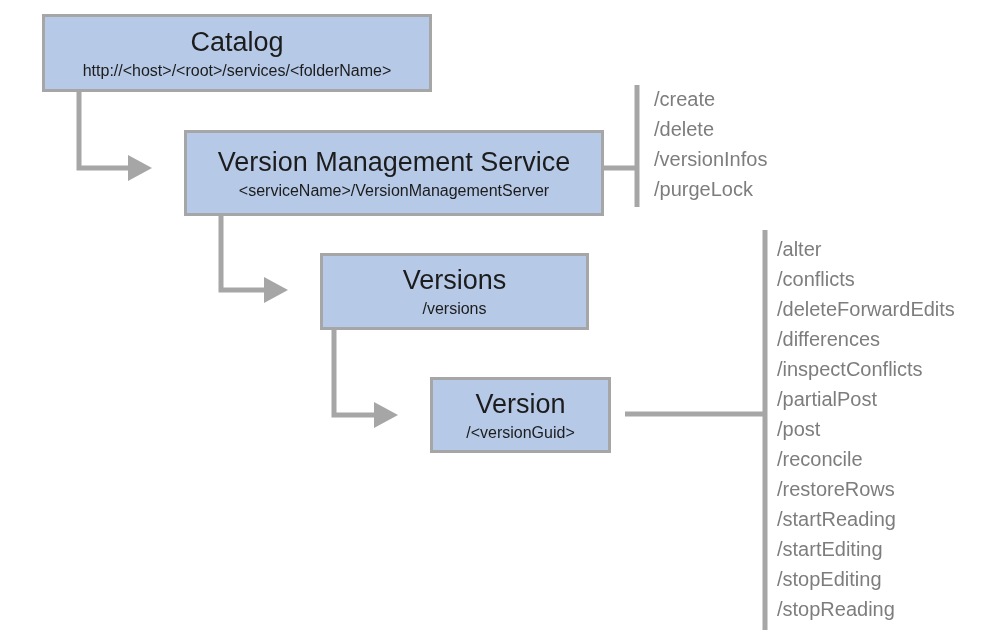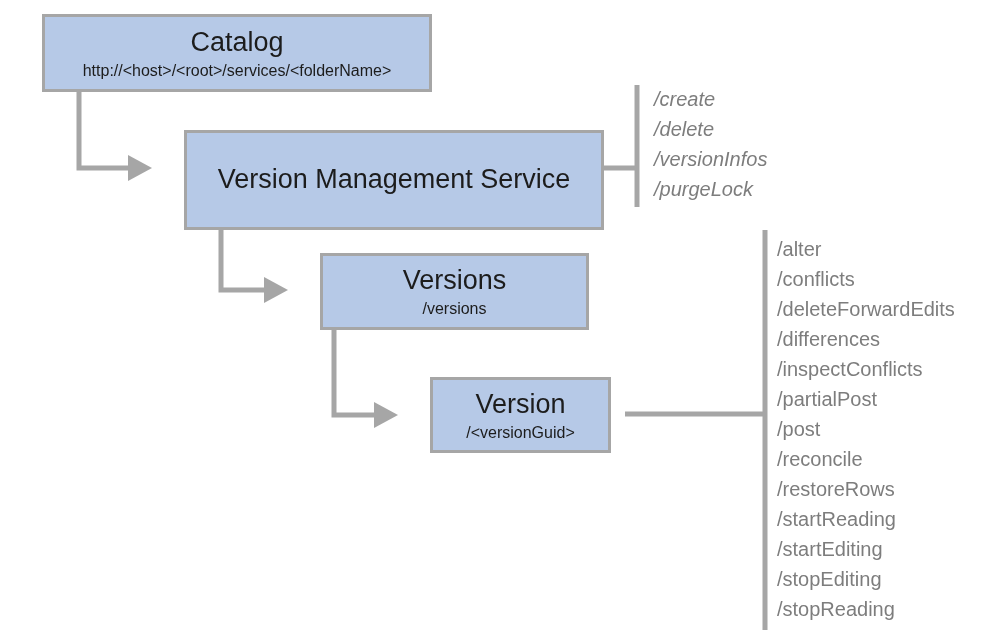--- a/index.html
+++ b/index.html
@@ -39,33 +39,33 @@
   }
   .node-subtitle {
     font-size: 16px;
     font-weight: 400;
     line-height: 1.35;
     color: #1c1c1c;
     white-space: nowrap;
   }
 
   #node-catalog  { left: 10px;  top: 14px;  width: 390px; height: 78px; }
-  #node-vms      { left: 152px; top: 130px; width: 420px; height: 100px; }
+  #node-vms      { left: 152px; top: 130px; width: 420px; height: 86px; }
   #node-versions { left: 288px; top: 253px; width: 269px; height: 77px; }
   #node-version  { left: 398px; top: 377px; width: 181px; height: 76px; }
 
   .ops {
     position: absolute;
     list-style: none;
     font-size: 20px;
     line-height: 30px;
     color: #7d7d7d;
     white-space: nowrap;
   }
-  #ops-vms     { left: 654px; top: 84px; font-style: italic; }
+  #ops-vms     { left: 654px; top: 84px; }
   #ops-version { left: 777px; top: 234px; }
 </style>
 </head>
 <body>
 
 <div class="canvas">
 
   <svg class="connector-layer" width="995" height="640" viewBox="0 0 995 640" xmlns="http://www.w3.org/2000/svg">
 
     <path d="M79 92 L79 168 L134 168" stroke="#a6a6a6" stroke-width="5" fill="none"></path>
@@ -84,20 +84,21 @@
     <path d="M765 230 L765 630" stroke="#a6a6a6" stroke-width="5" fill="none"></path>
   </svg>
 
   <div class="node" id="node-catalog">
     <div class="node-title">Catalog</div>
     <div class="node-subtitle">http://&lt;host&gt;/&lt;root&gt;/services/&lt;folderName&gt;</div>
   </div>
 
   <div class="node" id="node-vms">
     <div class="node-title">Version Management Service</div>
+    <div class="node-subtitle">&lt;serviceName&gt;/VersionManagementServer</div>
   </div>
 
   <div class="node" id="node-versions">
     <div class="node-title">Versions</div>
     <div class="node-subtitle">/versions</div>
   </div>
 
   <div class="node" id="node-version">
     <div class="node-title">Version</div>
     <div class="node-subtitle">/&lt;versionGuid&gt;</div>

